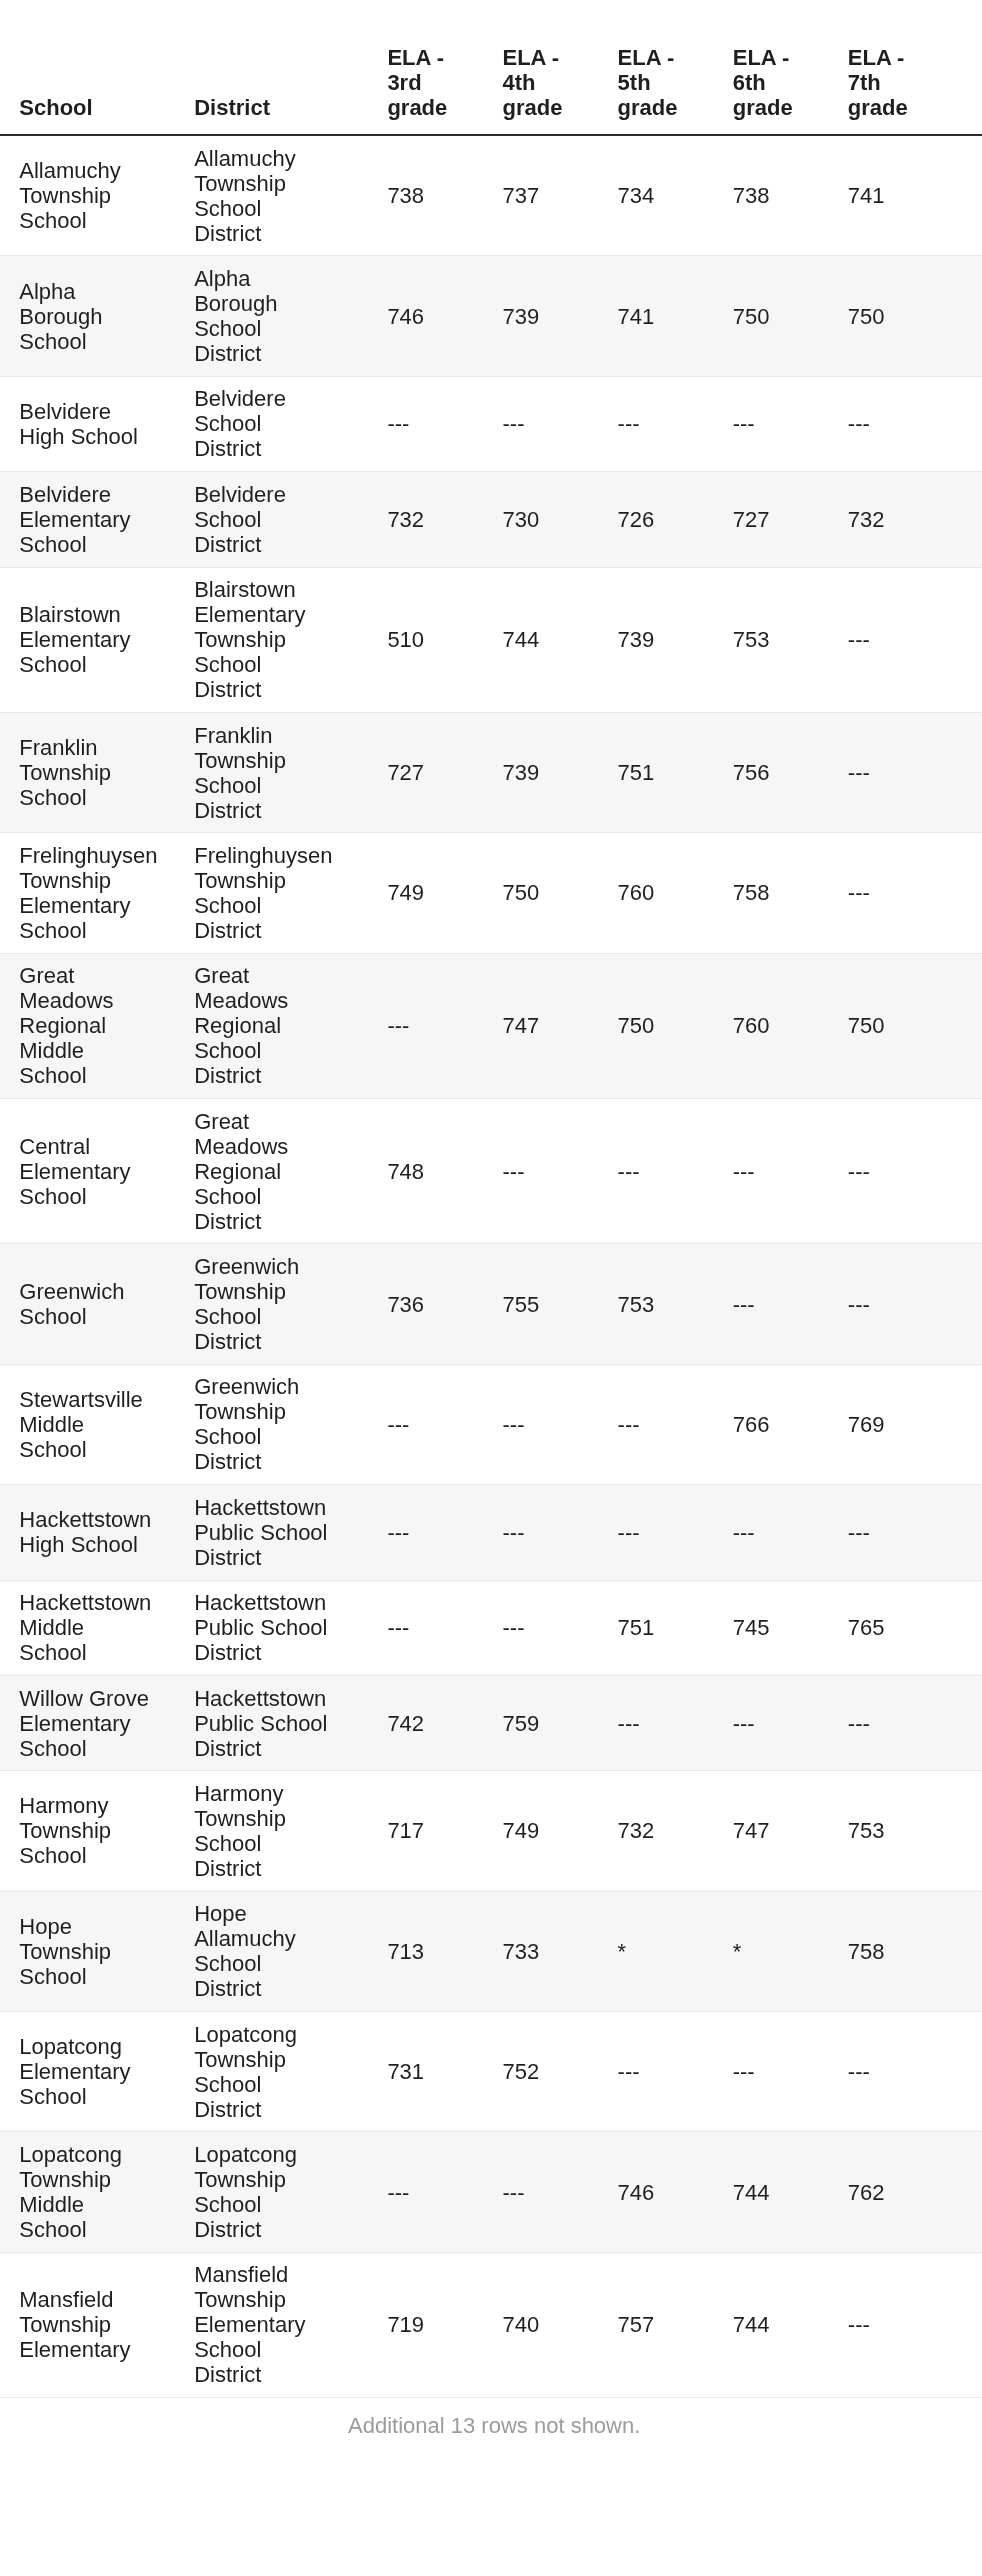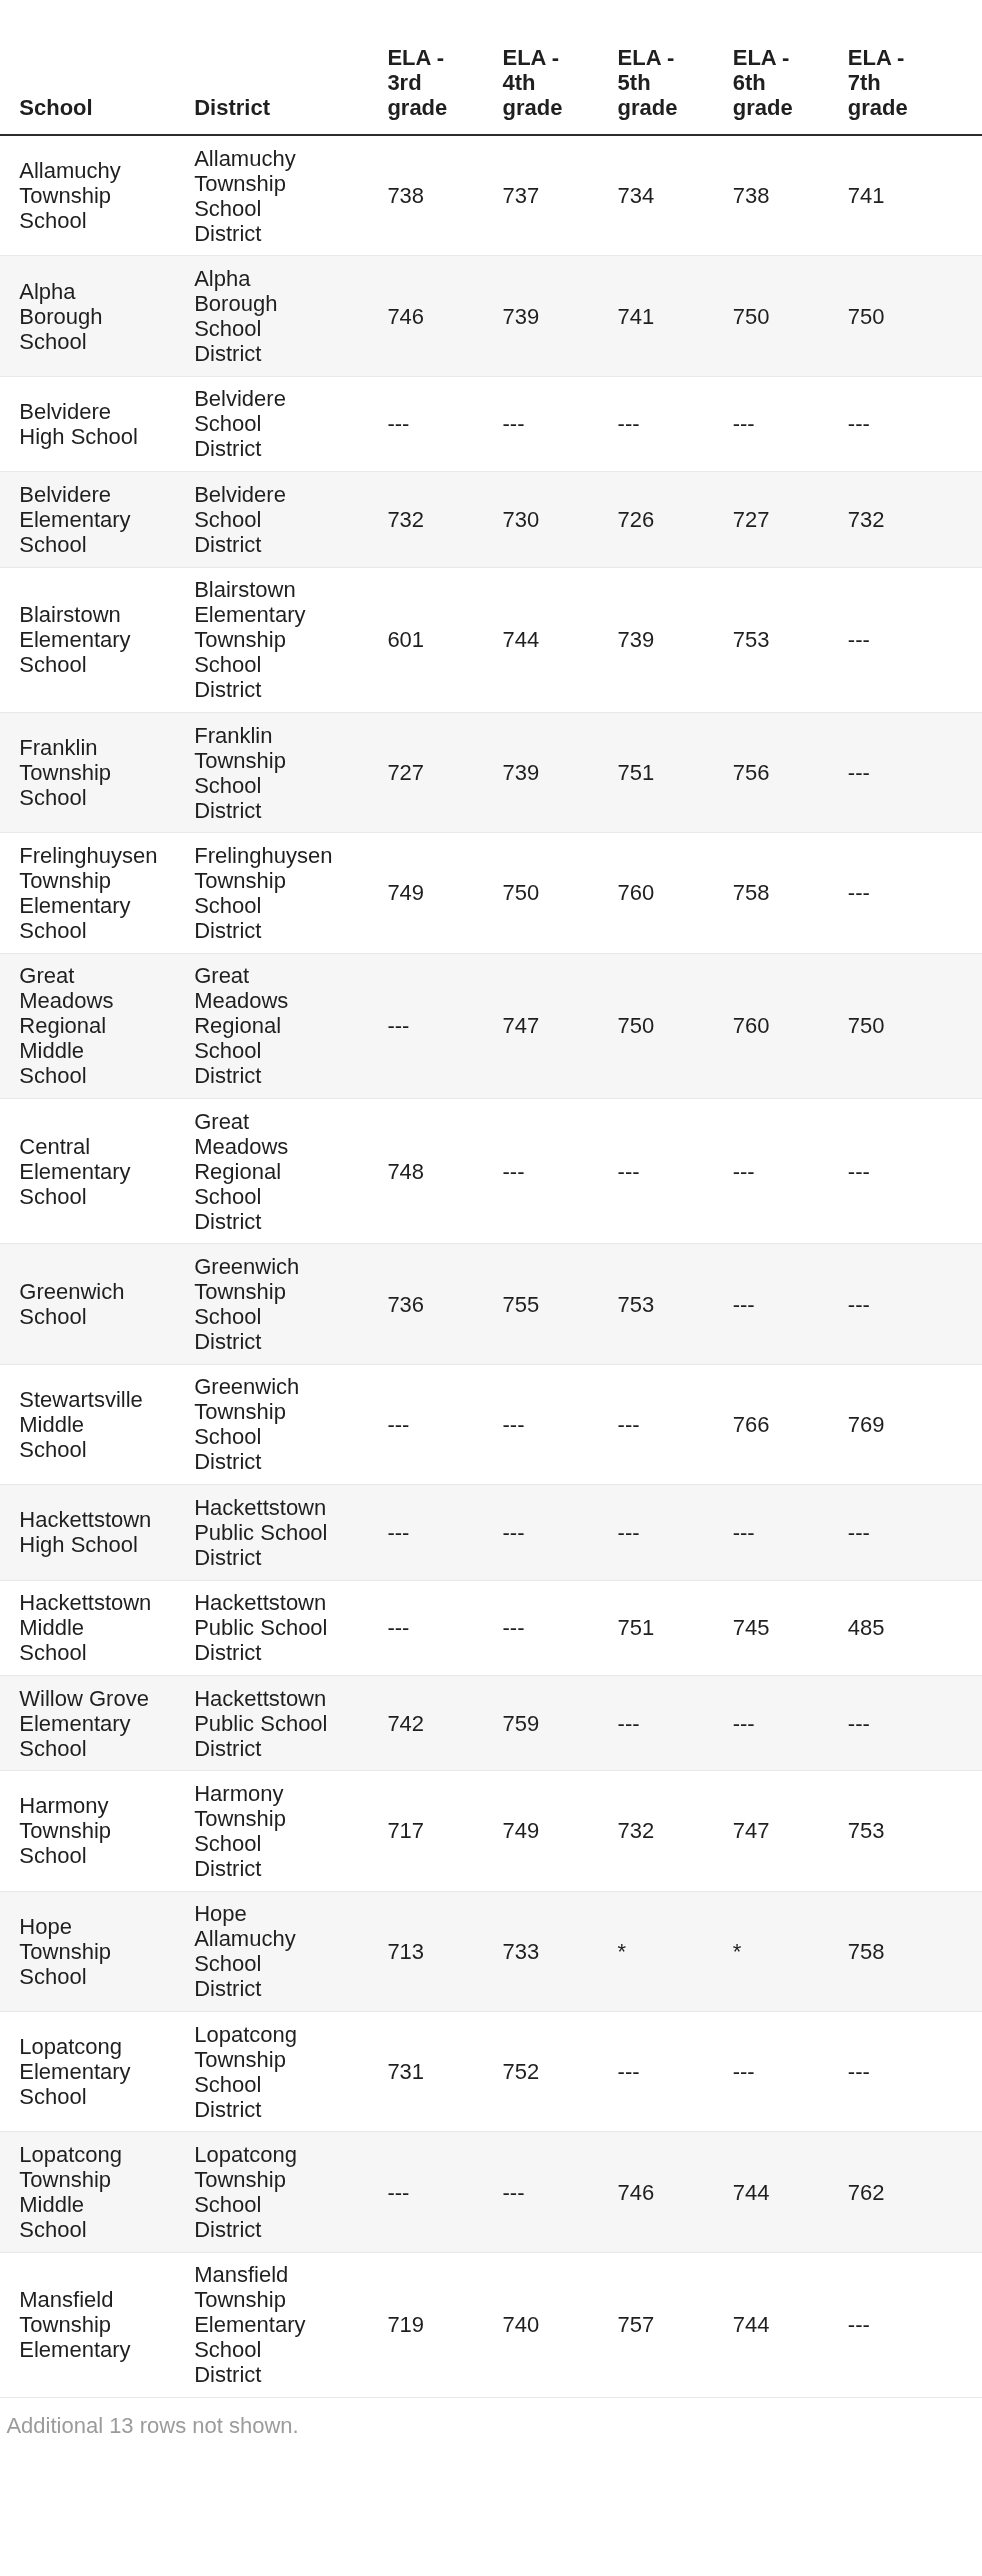--- a/index.html
+++ b/index.html
@@ -44,20 +44,21 @@
   tbody tr { border-bottom: 1.6px solid var(--row-border); }
   tbody tr:nth-child(even) { background: var(--stripe); }
   th.col-school, td.col-school { padding-left: 19.3px; padding-right: 41px; }
   th.col-district, td.col-district { padding-right: 56px; }
   th.col-num:last-child, td.col-num:last-child { padding-right: 48px; }
   .footer-note {
     margin: 14.5px 0 16px 6.4px;
     font-size: 22px;
     line-height: 26px;
     color: var(--muted);
+    text-align: center;
   }
 </style>
 </head>
 <body>
 
 <table>
   <colgroup>
     <col style="width:194px">
     <col style="width:193px">
     <col style="width:115px">
@@ -110,21 +111,21 @@
         <td class="col-district">Belvidere School District</td>
         <td class="col-num">732</td>
         <td class="col-num">730</td>
         <td class="col-num">726</td>
         <td class="col-num">727</td>
         <td class="col-num">732</td>
       </tr>
       <tr>
         <td class="col-school">Blairstown Elementary School</td>
         <td class="col-district">Blairstown Elementary Township School District</td>
-        <td class="col-num">601</td>
+        <td class="col-num">510</td>
         <td class="col-num">744</td>
         <td class="col-num">739</td>
         <td class="col-num">753</td>
         <td class="col-num">---</td>
       </tr>
       <tr>
         <td class="col-school">Franklin Township School</td>
         <td class="col-district">Franklin Township School District</td>
         <td class="col-num">727</td>
         <td class="col-num">739</td>
@@ -186,21 +187,21 @@
         <td class="col-num">---</td>
         <td class="col-num">---</td>
       </tr>
       <tr>
         <td class="col-school">Hackettstown Middle School</td>
         <td class="col-district">Hackettstown Public School District</td>
         <td class="col-num">---</td>
         <td class="col-num">---</td>
         <td class="col-num">751</td>
         <td class="col-num">745</td>
-        <td class="col-num">485</td>
+        <td class="col-num">765</td>
       </tr>
       <tr>
         <td class="col-school">Willow Grove Elementary School</td>
         <td class="col-district">Hackettstown Public School District</td>
         <td class="col-num">742</td>
         <td class="col-num">759</td>
         <td class="col-num">---</td>
         <td class="col-num">---</td>
         <td class="col-num">---</td>
       </tr>

